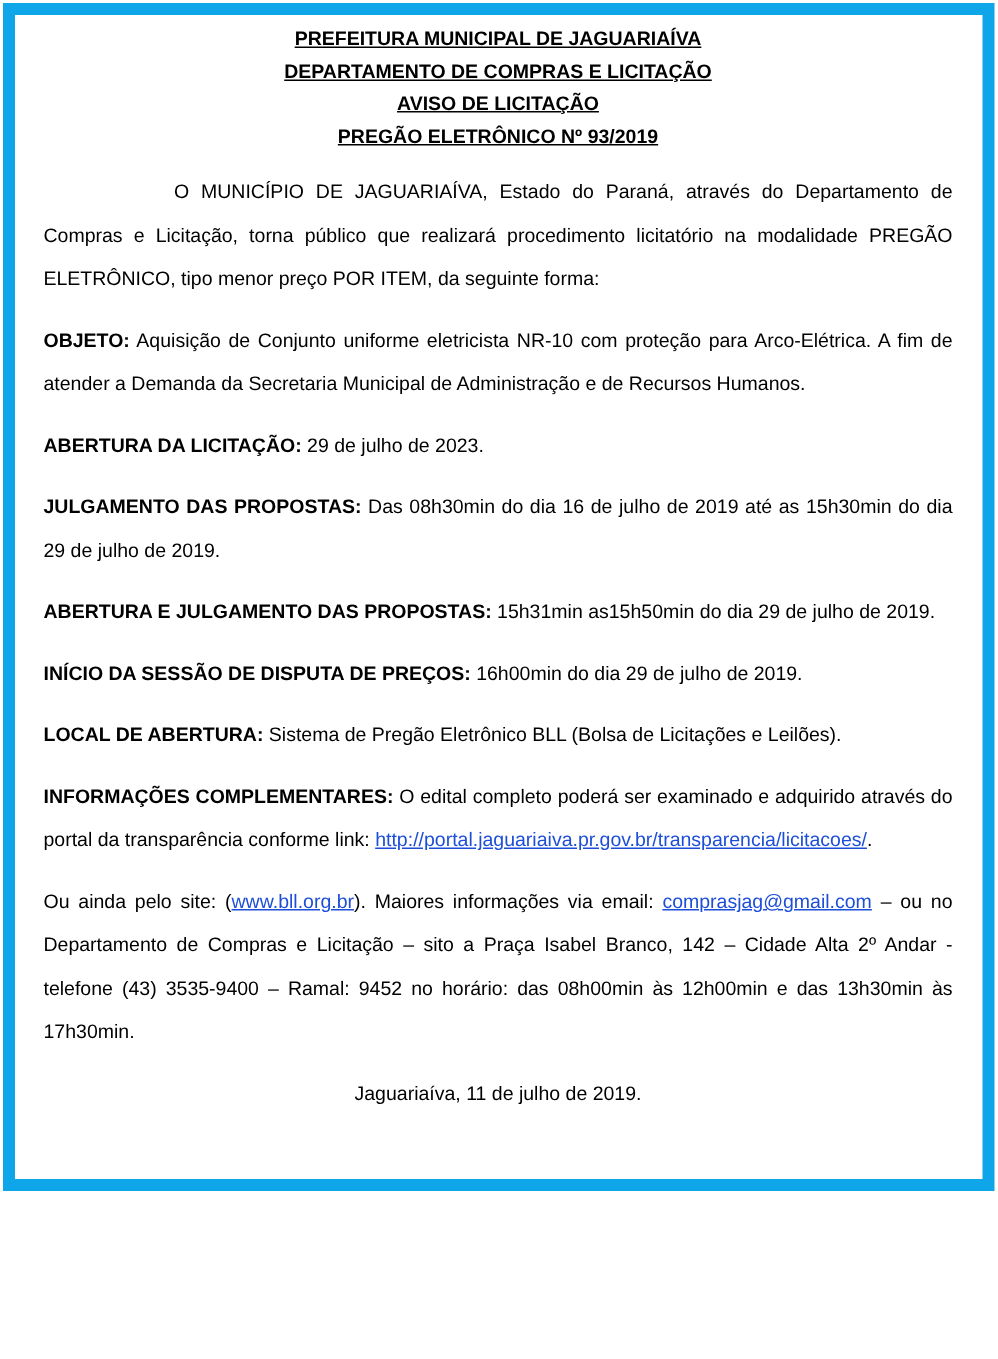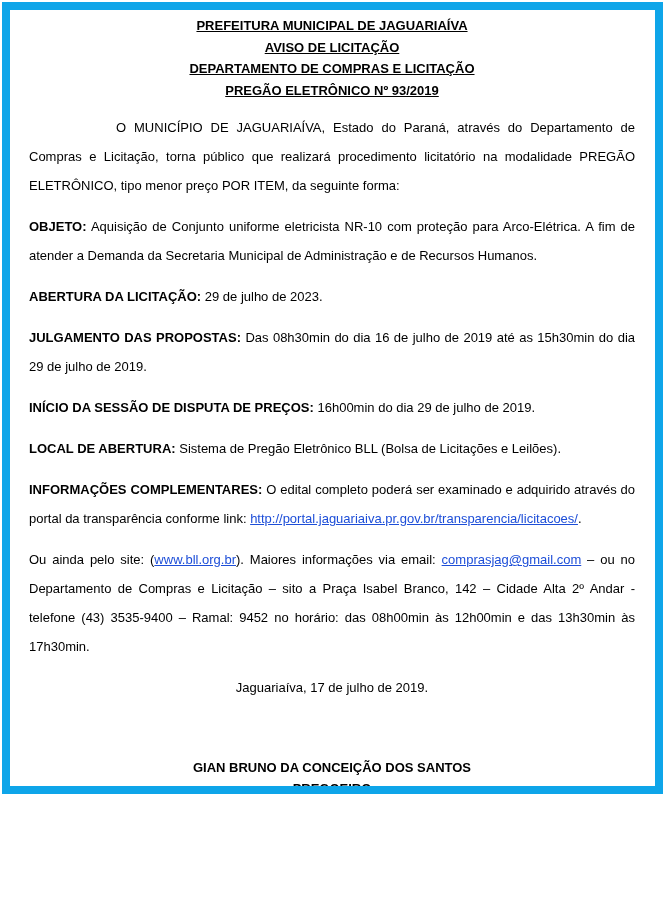--- a/index.html
+++ b/index.html
@@ -43,45 +43,46 @@
   .sig-name { font-weight: 700; }
   .sig-role { font-weight: 700; }
 </style>
 </head>
 <body>
 
 <div class="page">
 
   <header class="doc-header">
     <div class="h-line">PREFEITURA MUNICIPAL DE JAGUARIAÍVA</div>
+    <div class="h-line">DEPARTAMENTO DE COMPRAS E LICITAÇÃO</div>
     <div class="h-line">AVISO DE LICITAÇÃO</div>
-    <div class="h-line">DEPARTAMENTO DE COMPRAS E LICITAÇÃO</div>
     <div class="h-line">PREGÃO ELETRÔNICO Nº 93/2019</div>
   </header>
 
   <main class="doc-body">
 
     <p class="intro">O MUNICÍPIO DE JAGUARIAÍVA, Estado do Paraná, através do Departamento de Compras e Licitação, torna público que realizará procedimento licitatório na modalidade PREGÃO ELETRÔNICO, tipo menor preço POR ITEM, da seguinte forma:</p>
 
     <p><b class="lbl">OBJETO:</b><span> Aquisição de Conjunto uniforme eletricista NR-10 com proteção para Arco-Elétrica. A fim de atender a Demanda da Secretaria Municipal de Administração e de Recursos Humanos.</span></p>
 
     <p><b class="lbl">ABERTURA DA LICITAÇÃO:</b><span> 29 de julho de 2023.</span></p>
 
     <p><b class="lbl">JULGAMENTO DAS PROPOSTAS:</b><span> Das 08h30min do dia 16 de julho de 2019 até as 15h30min do dia 29 de julho de 2019.</span></p>
 
+    <p><b class="lbl">ABERTURA E JULGAMENTO DAS PROPOSTAS:</b><span> 15h31min as15h50min do dia 29 de julho de 2019.</span></p>
 
     <p><b class="lbl">INÍCIO DA SESSÃO DE DISPUTA DE PREÇOS:</b><span> 16h00min do dia 29 de julho de 2019.</span></p>
 
     <p><b class="lbl">LOCAL DE ABERTURA:</b><span> Sistema de Pregão Eletrônico BLL (Bolsa de Licitações e Leilões).</span></p>
 
     <p><b class="lbl">INFORMAÇÕES COMPLEMENTARES:</b><span> O edital completo poderá ser examinado e adquirido através do portal da transparência conforme link: </span><a class="link">http://portal.jaguariaiva.pr.gov.br/transparencia/licitacoes/</a><span>.</span></p>
 
     <p><span>Ou ainda pelo site: (</span><a class="link">www.bll.org.br</a><span>). Maiores informações via email: </span><a class="link">comprasjag@gmail.com</a><span> – ou no Departamento de Compras e Licitação – sito a Praça Isabel Branco, 142 – Cidade Alta 2º Andar - telefone (43) 3535-9400 – Ramal: 9452 no horário: das 08h00min às 12h00min e das 13h30min às 17h30min.</span></p>
 
-    <p class="date-line">Jaguariaíva, 17 de julho de 2019.</p>
+    <p class="date-line">Jaguariaíva, 11 de julho de 2019.</p>
 
     <div class="signature">
       <div class="sig-name">GIAN BRUNO DA CONCEIÇÃO DOS SANTOS</div>
       <div class="sig-role">PREGOEIRO</div>
     </div>
 
   </main>
 
 </div>
 

